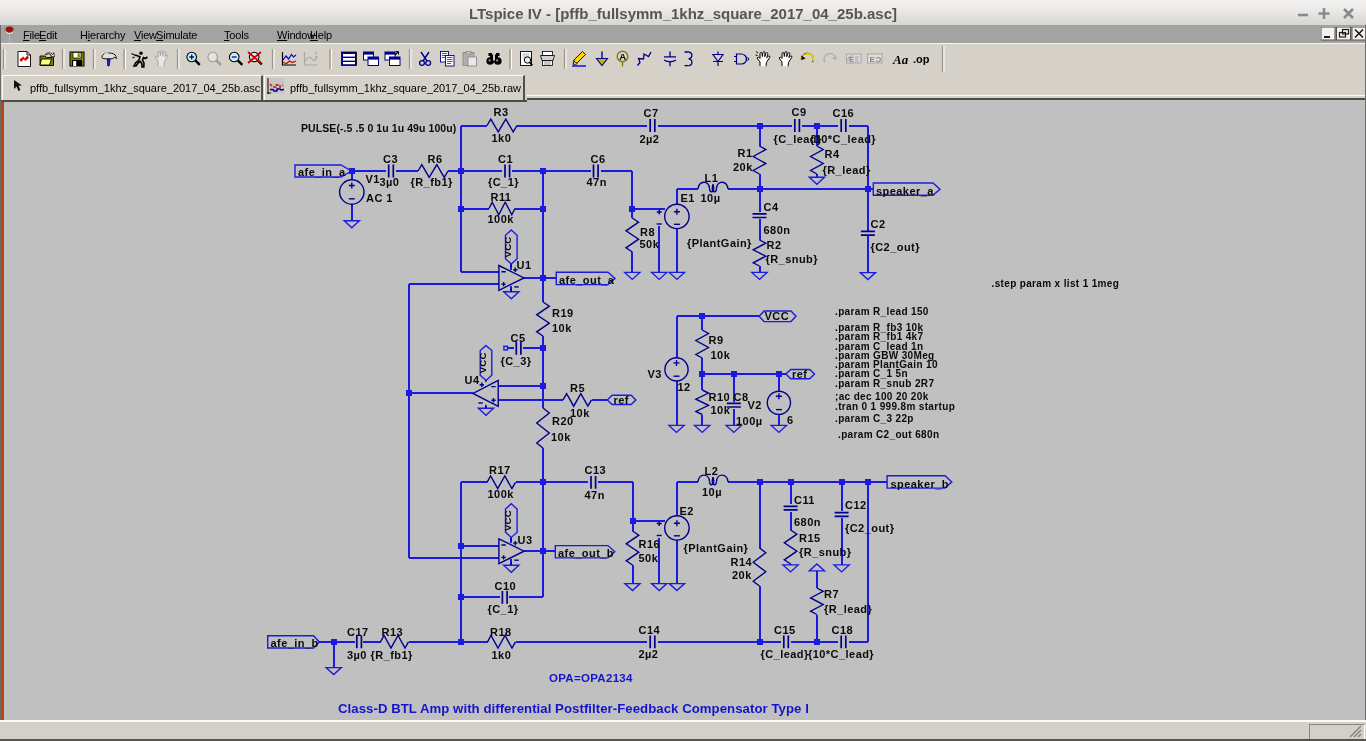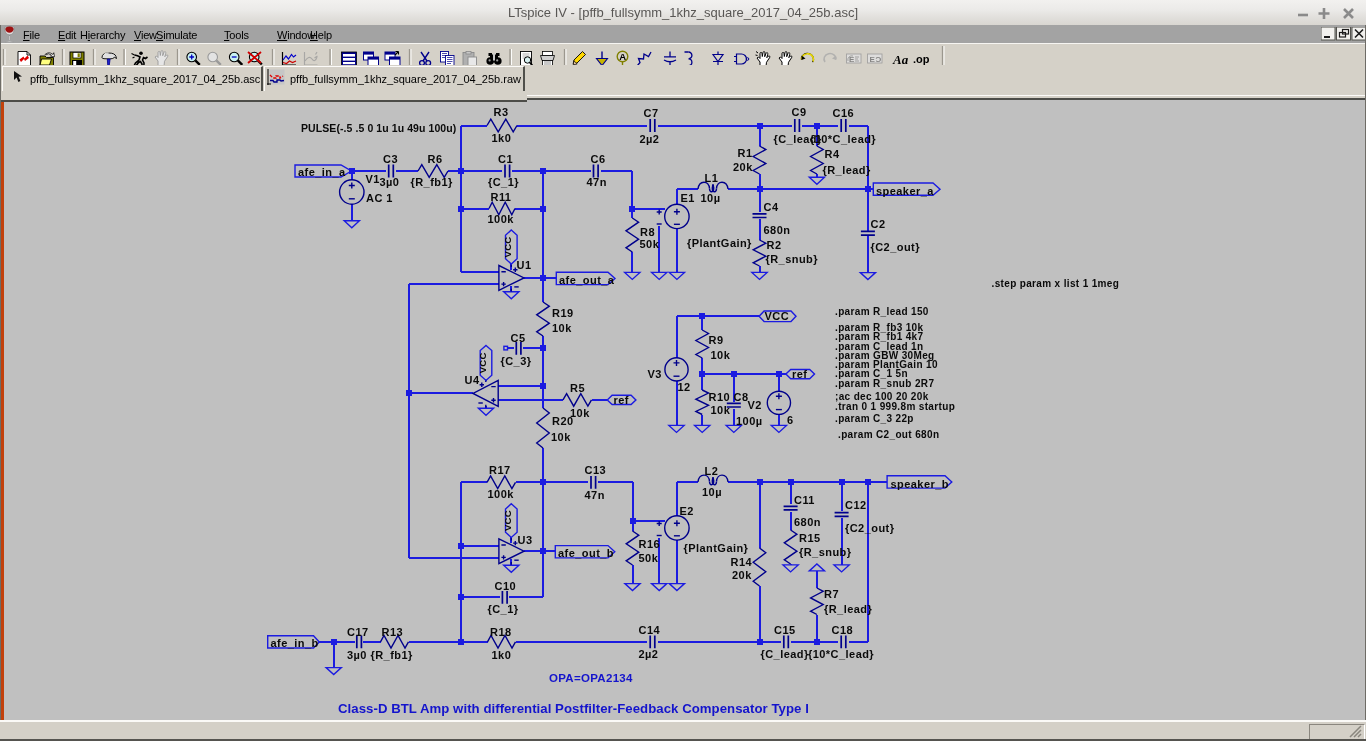--- a/index.html
+++ b/index.html
@@ -2,30 +2,30 @@
 <html><head>
 <meta charset="utf-8">
 <style>
   html,body{margin:0;padding:0;}
   body{width:1366px;height:741px;overflow:hidden;position:relative;
        font-family:"Liberation Sans",sans-serif;background:#d5d1c8;}
   .abs{position:absolute;}
   
   #titlebar{left:0;top:0;width:1366px;height:25px;
     background:linear-gradient(#f2f1ef 0%,#ebeae8 40%,#dedcd8 80%,#d9d6d1 100%);}
-  #title-text{width:100%;top:5px;text-align:center;font-size:13px;font-weight:normal;color:#585654;}
+  #title-text{width:100%;top:5px;text-align:center;font-size:15px;font-weight:bold;color:#585654;}
   
   #menubar{left:0;top:25px;width:1366px;height:19px;background:#a3a3a3;padding-left:32px;}
   .menuitem{top:4px;font-size:11px;letter-spacing:-0.2px;color:#000;}
   .menuitem u{text-decoration:underline;}
   #menuline{left:0;top:43px;width:1366px;height:1px;background:#f6f5f2;}
   
   #toolbar{left:0;top:44px;width:1366px;height:30px;background:#d5d1c8;}
   
-  #tabbar{left:0;top:65px;width:1366px;height:27px;background:#d5d1c8;text-align:right;}
+  #tabbar{left:0;top:74px;width:1366px;height:27px;background:#d5d1c8;text-align:right;}
   .tab{top:1px;height:24px;background:#d5d1c8;border-top:1px solid #fcfbf9;border-left:1px solid #fcfbf9;border-right:2px solid #50504b;}
   .tabtxt{font-size:11px;color:#000;top:8px;}
   #tabline{left:0;top:100px;width:527px;height:2px;background:#4c4c48;}
   #tabedgeW{left:527px;top:95px;width:839px;height:1px;background:#fbfaf8;}
   #tabedgeD{left:527px;top:98px;width:839px;height:2px;background:#4c4c48;}
   #tabedgeG{left:527px;top:100px;width:839px;height:2px;background:#c0c0c0;}
   
   #schem{left:0;top:102px;width:1366px;height:618px;background:#c0c0c0;border-left:4px solid #c2410c;box-sizing:border-box;}
   #schemsvg{left:0;top:0;}
   
@@ -48,21 +48,21 @@
     </svg>
   </div>
   <div class="abs" id="menubar">
     <svg class="abs" style="left:4px;top:1px" width="11" height="17" viewBox="0 0 11 17">
       <path d="M1,0.8 h9 v3.4 a4.5,4.7 0 0 1 -9,0 z" fill="#dedede" stroke="#8f8f8f" stroke-width="0.8"></path>
       <path d="M1.3,3.3 a4.3,4.3 0 0 0 8.4,0 a4.2,2.9 0 0 0 -8.4,0 z" fill="#9d1212"></path>
       <rect x="4.8" y="9" width="1.4" height="5.2" fill="#c4c4c4" stroke="#969696" stroke-width="0.4"></rect>
       <path d="M1.7,16.2 q3.8,-2.8 7.6,0 z" fill="#cfcfcf" stroke="#9a9a9a" stroke-width="0.6"></path>
     </svg>
     <span class="abs menuitem" style="left:23px"><u>F</u>ile</span>
-    <span class="abs menuitem" style="left:58px"><u>E</u>dit</span>
+    <span class="abs menuitem" style="left:39px"><u>E</u>dit</span>
     <span class="abs menuitem" style="left:80px">H<u>i</u>erarchy</span>
     <span class="abs menuitem" style="left:134px"><u>V</u>iew</span>
     <span class="abs menuitem" style="left:156px"><u>S</u>imulate</span>
     <span class="abs menuitem" style="left:224px"><u>T</u>ools</span>
     <span class="abs menuitem" style="left:277px"><u>W</u>indow</span>
     <span class="abs menuitem" style="left:310px"><u>H</u>elp</span>
 
     <svg class="abs" style="left:1321px;top:2px" width="45" height="14" viewBox="0 0 45 14">
       <g>
         <rect x="0" y="0" width="14" height="13" fill="#f2f1ee" stroke="#55544f" stroke-width="1"></rect>

